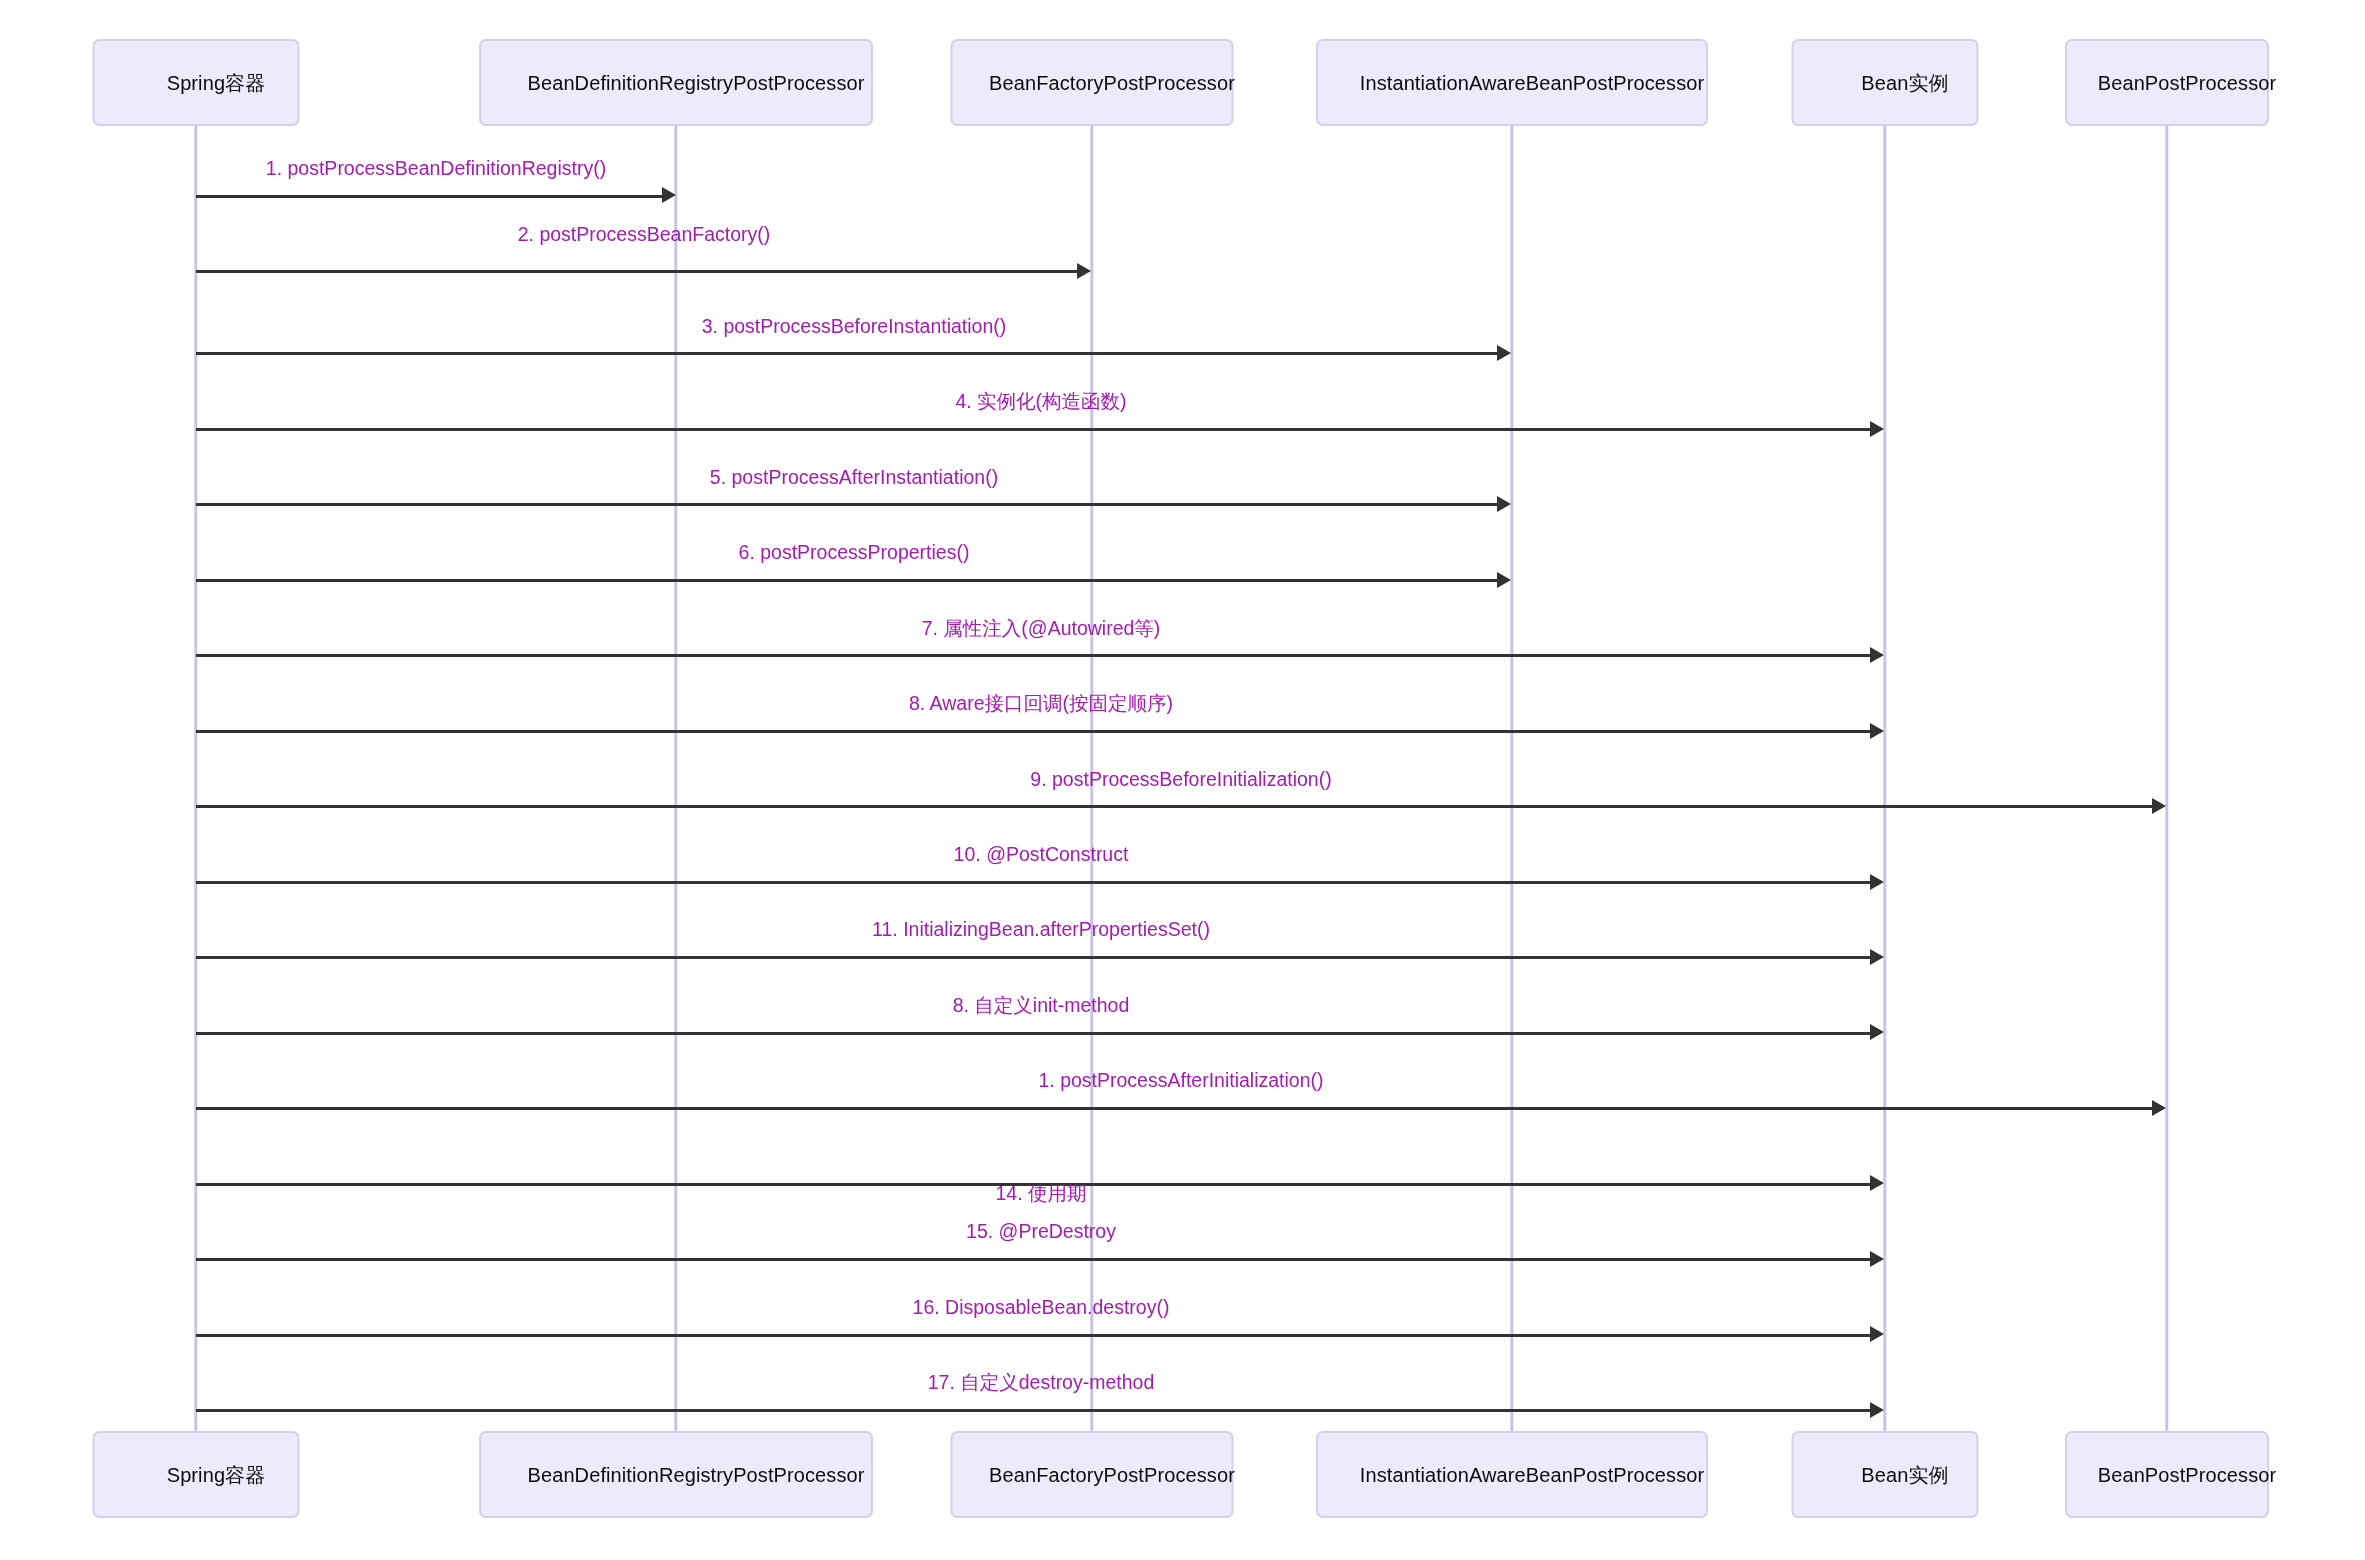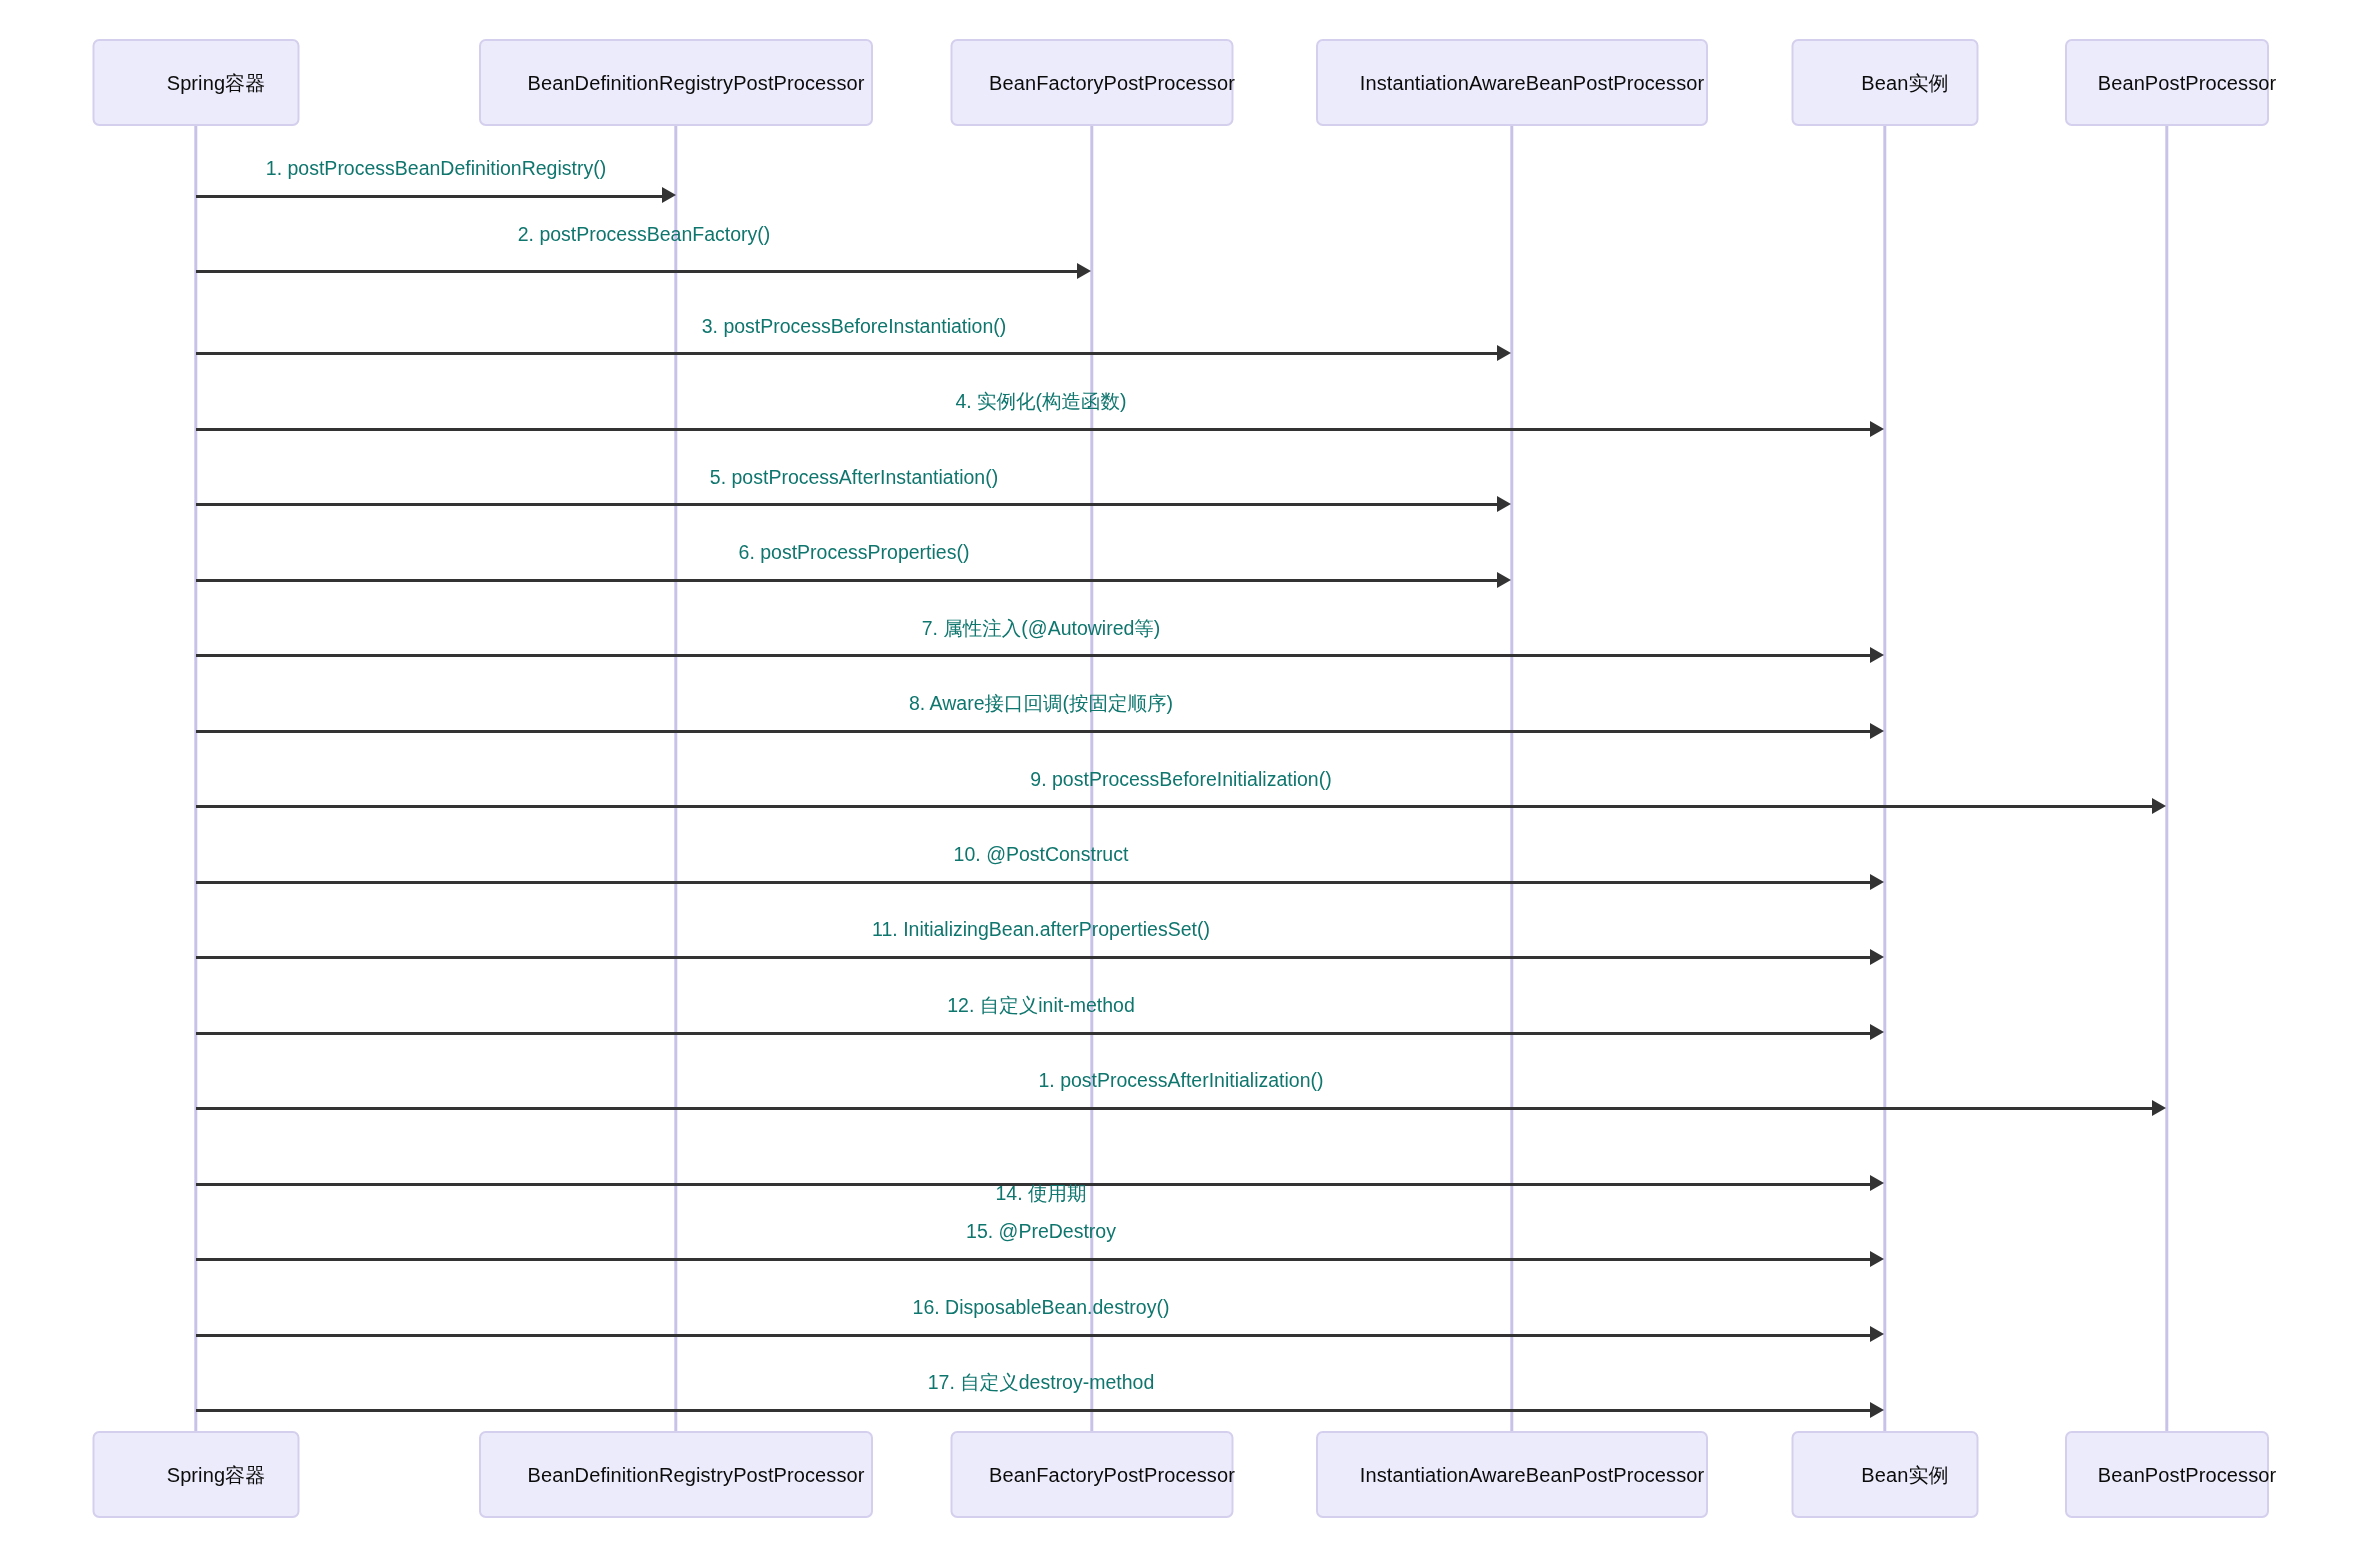--- a/index.html
+++ b/index.html
@@ -62,21 +62,21 @@
     height: 0;
     border-top: 8.7px solid transparent;
     border-bottom: 8.7px solid transparent;
     border-left: 14.8px solid #333333;
     z-index: 2;
   }
   .msg-label {
     position: absolute;
     font-size: 19.5px;
     line-height: 1.15;
-    color: #0f766e;
+    color: #a21caf;
     white-space: nowrap;
     transform: translateX(-50%);
     z-index: 4;
     background: transparent;
   }
 </style>
 </head>
 <body>
 
 <div id="diagram">
@@ -117,21 +117,21 @@
       <div class="msg-head" style="left: 2152px; top: 798px;"></div>
       <div class="msg-label" style="left: 1181px; top: 768px;">9. postProcessBeforeInitialization()</div>
       <div class="msg-line" style="left: 196px; top: 881px; width: 1679px;"></div>
       <div class="msg-head" style="left: 1870px; top: 874px;"></div>
       <div class="msg-label" style="left: 1041px; top: 843px;">10. @PostConstruct</div>
       <div class="msg-line" style="left: 196px; top: 956px; width: 1679px;"></div>
       <div class="msg-head" style="left: 1870px; top: 949px;"></div>
       <div class="msg-label" style="left: 1041px; top: 918px;">11. InitializingBean.afterPropertiesSet()</div>
       <div class="msg-line" style="left: 196px; top: 1032px; width: 1679px;"></div>
       <div class="msg-head" style="left: 1870px; top: 1024px;"></div>
-      <div class="msg-label" style="left: 1041px; top: 994px;">12. 自定义init-method</div>
+      <div class="msg-label" style="left: 1041px; top: 994px;">8. 自定义init-method</div>
       <div class="msg-line" style="left: 196px; top: 1107px; width: 1960px;"></div>
       <div class="msg-head" style="left: 2152px; top: 1100px;"></div>
       <div class="msg-label" style="left: 1181px; top: 1069px;">1. postProcessAfterInitialization()</div>
       <div class="msg-line" style="left: 196px; top: 1183px; width: 1679px;"></div>
       <div class="msg-head" style="left: 1870px; top: 1175px;"></div>
       <div class="msg-label" style="left: 1041px; top: 1145px; margin-top: 37px;">14. 使用期</div>
       <div class="msg-line" style="left: 196px; top: 1258px; width: 1679px;"></div>
       <div class="msg-head" style="left: 1870px; top: 1251px;"></div>
       <div class="msg-label" style="left: 1041px; top: 1220px;">15. @PreDestroy</div>
       <div class="msg-line" style="left: 196px; top: 1334px; width: 1679px;"></div>

